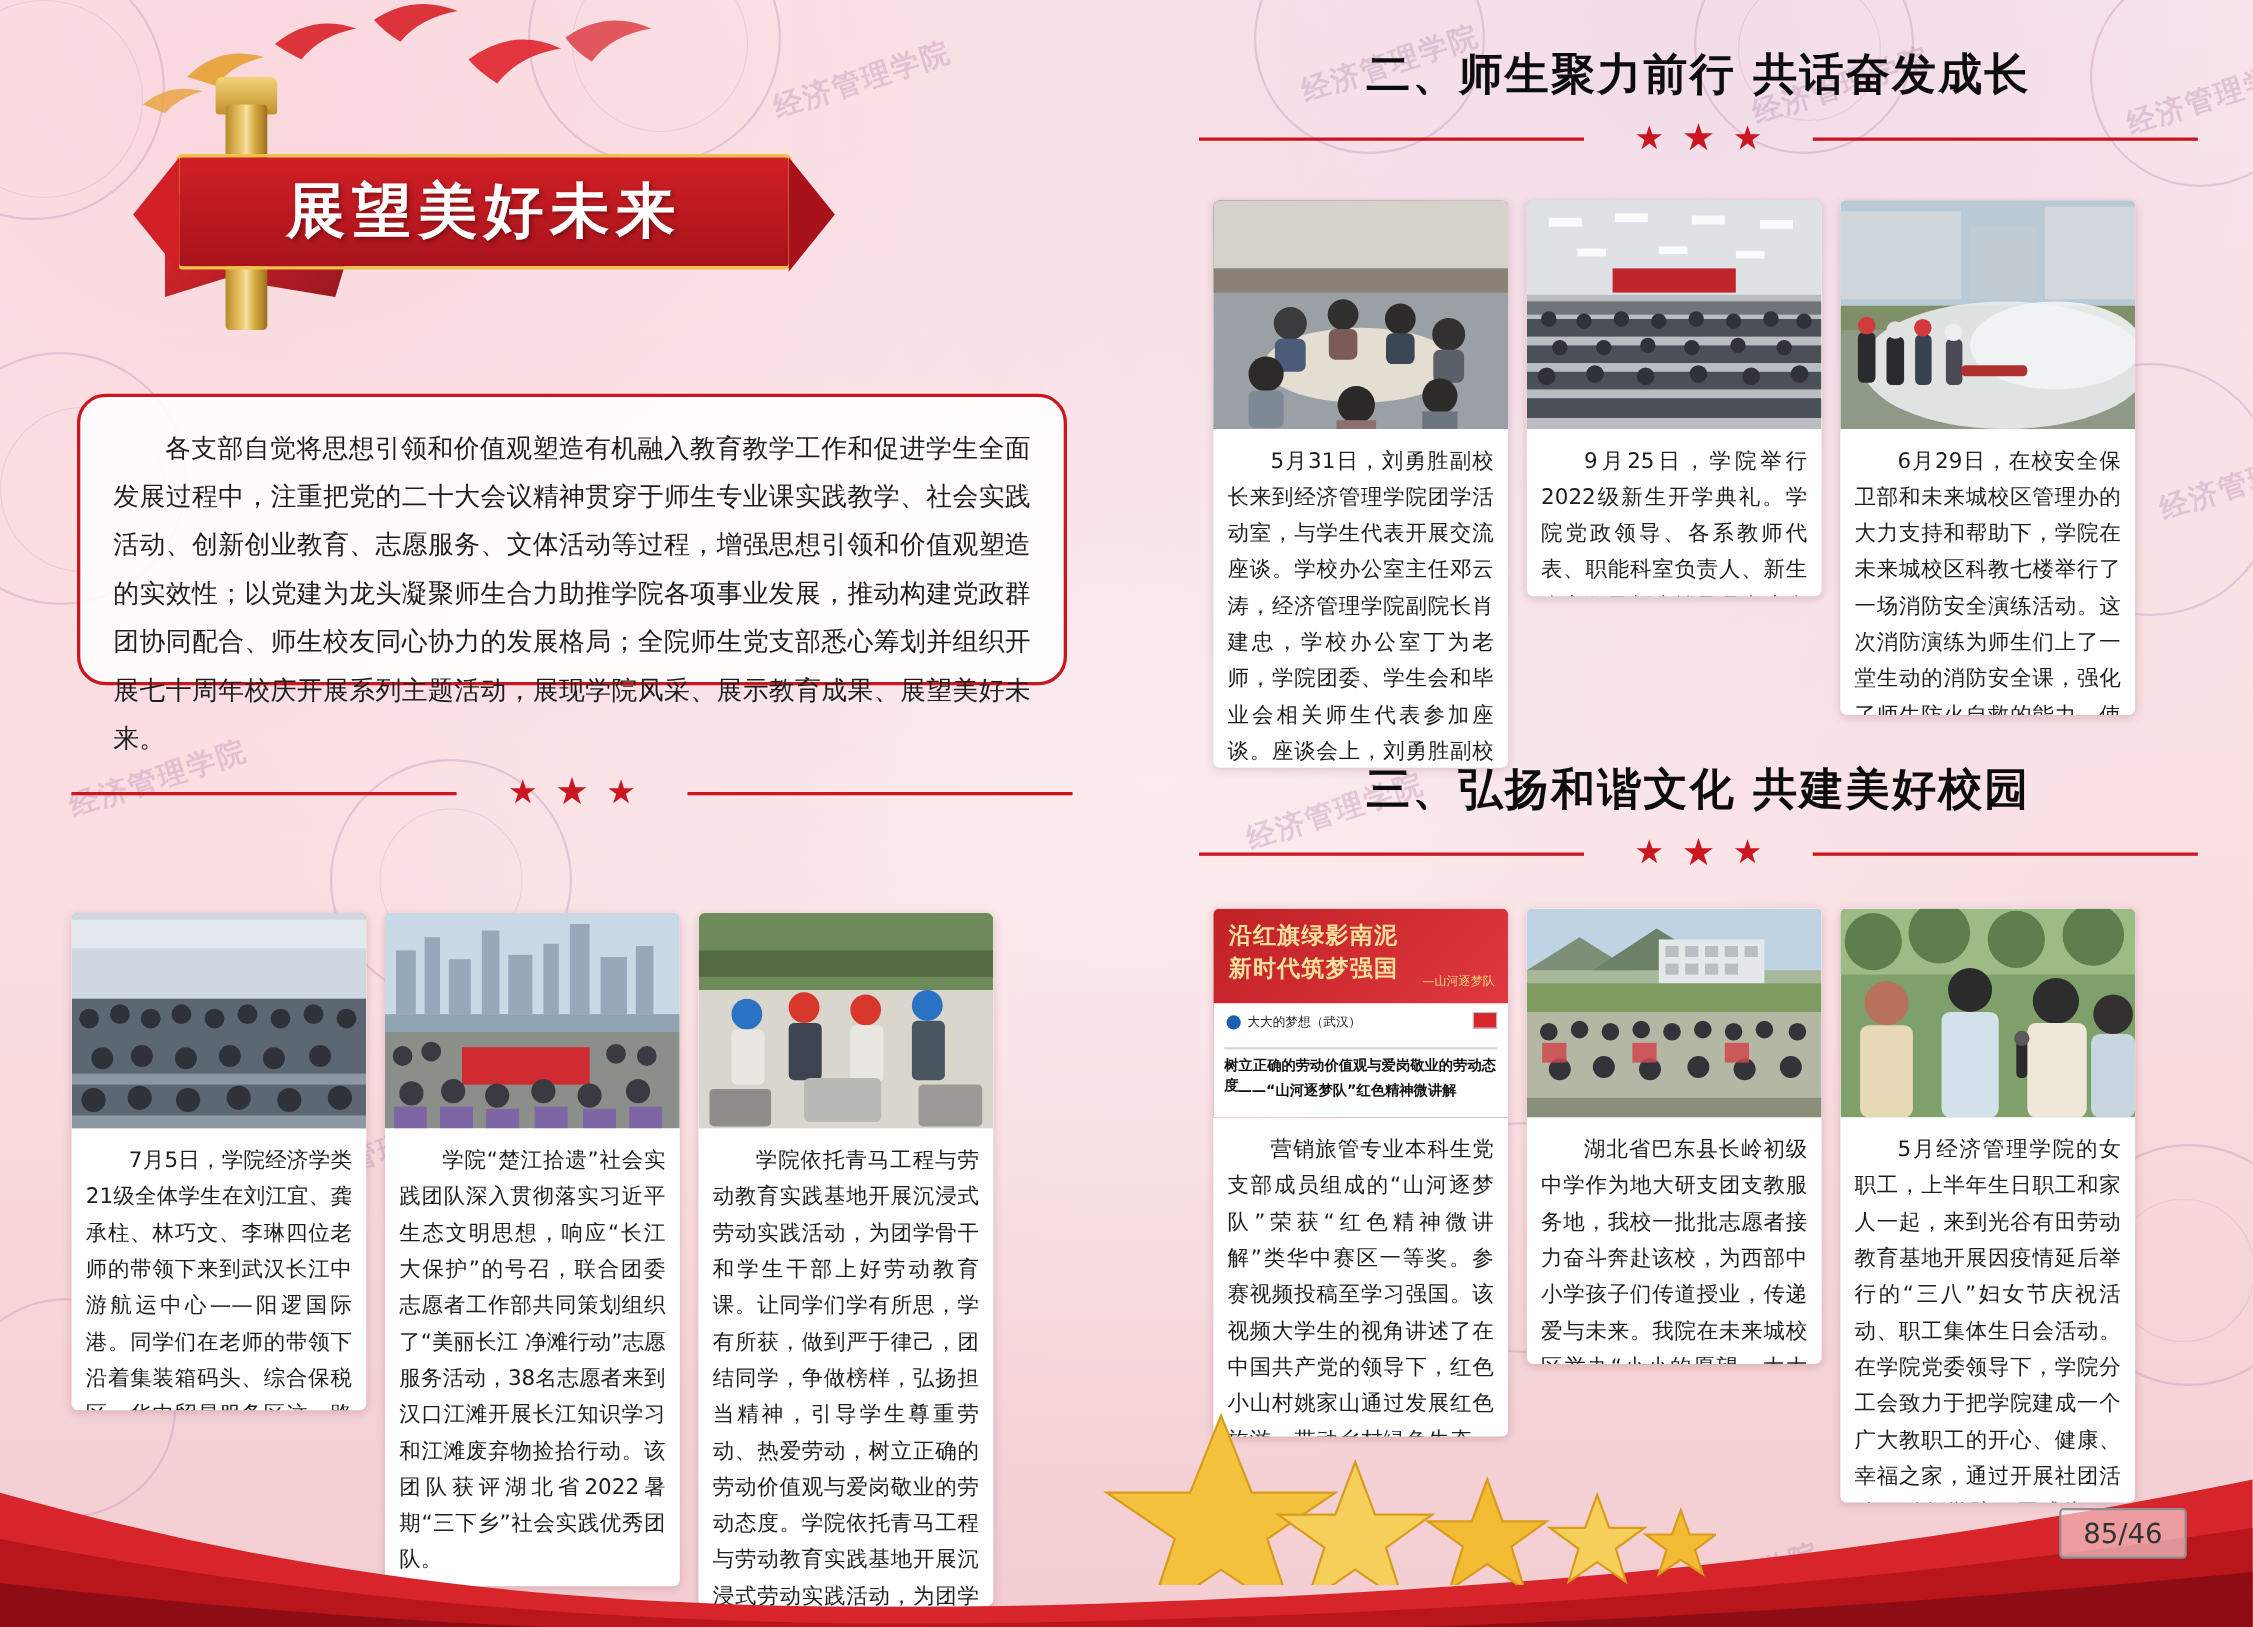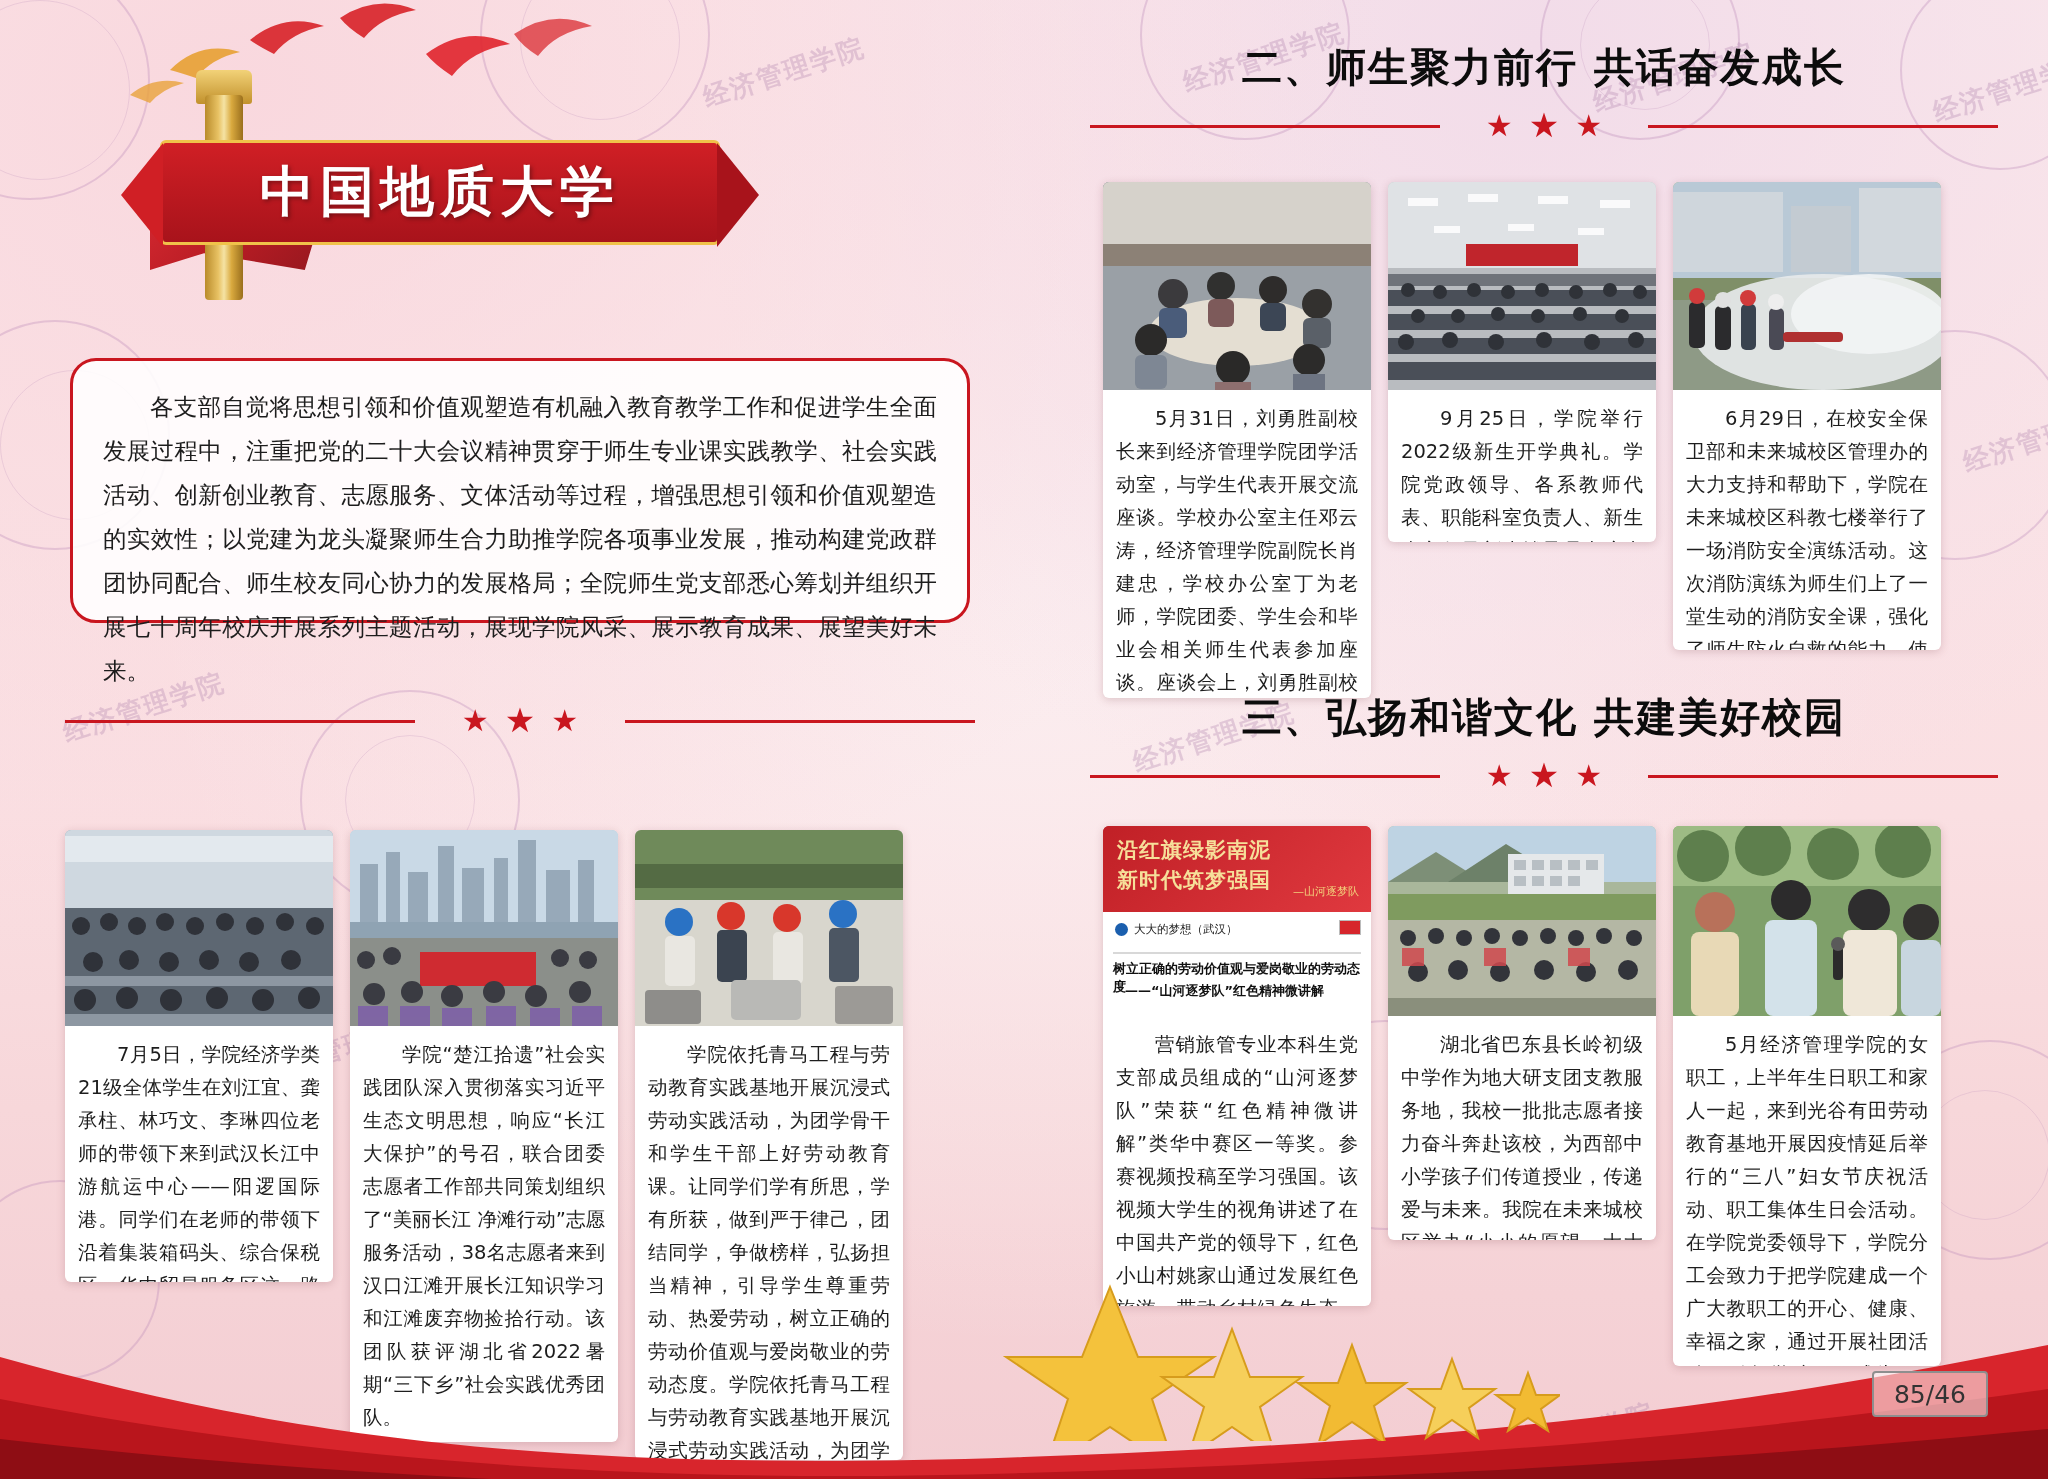--- a/index.html
+++ b/index.html
@@ -179,21 +179,21 @@
   <path d="M296 54 q40 -30 84 -10 q-38 6 -58 32 q-18 -12 -26 -22z" fill="#e0242c" opacity="0.9"></path>
   <path d="M384 34 q38 -26 78 -8 q-36 6 -54 30 q-16 -10 -24 -22z" fill="#d92b30" opacity="0.75"></path>
   <path d="M0 95 q24 -20 54 -12 q-22 6 -34 20z" fill="#e8a33b" opacity="0.8"></path>
 </svg>
 
 <div class="ribbon"></div>
 <div class="pole-top"></div>
 <div class="pole"></div>
 
 <div class="banner">
-  <span class="banner-text">中国地质大学</span>
+  <span class="banner-text">展望美好未来</span>
 </div>
 
 <div class="intro-box">
   <p>各支部自觉将思想引领和价值观塑造有机融入教育教学工作和促进学生全面发展过程中，注重把党的二十大会议精神贯穿于师生专业课实践教学、社会实践活动、创新创业教育、志愿服务、文体活动等过程，增强思想引领和价值观塑造的实效性；以党建为龙头凝聚师生合力助推学院各项事业发展，推动构建党政群团协同配合、师生校友同心协力的发展格局；全院师生党支部悉心筹划并组织开展七十周年校庆开展系列主题活动，展现学院风采、展示教育成果、展望美好未来。</p>
 </div>
 
 <div class="sec-head" style="left:1040px; top:40px; width:1008px;">
   <div class="sec-title">二、师生聚力前行  共话奋发成长</div>
   <div class="sec-rule">
     <div class="line" style="left:50px; width:350px;"></div>

